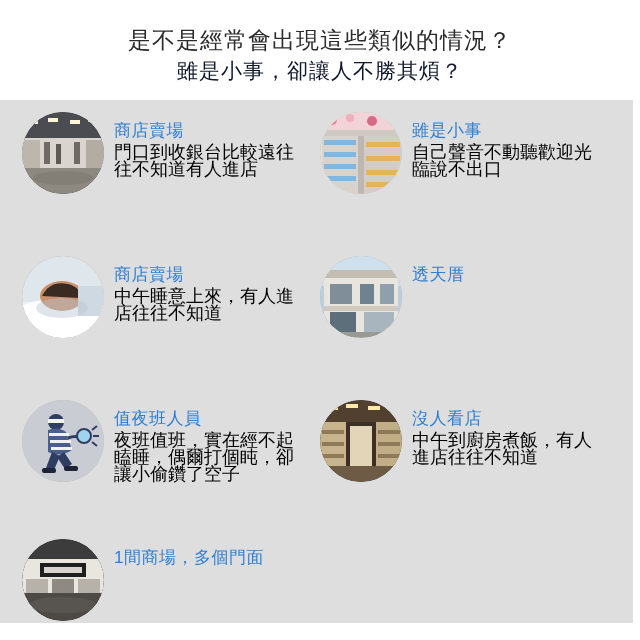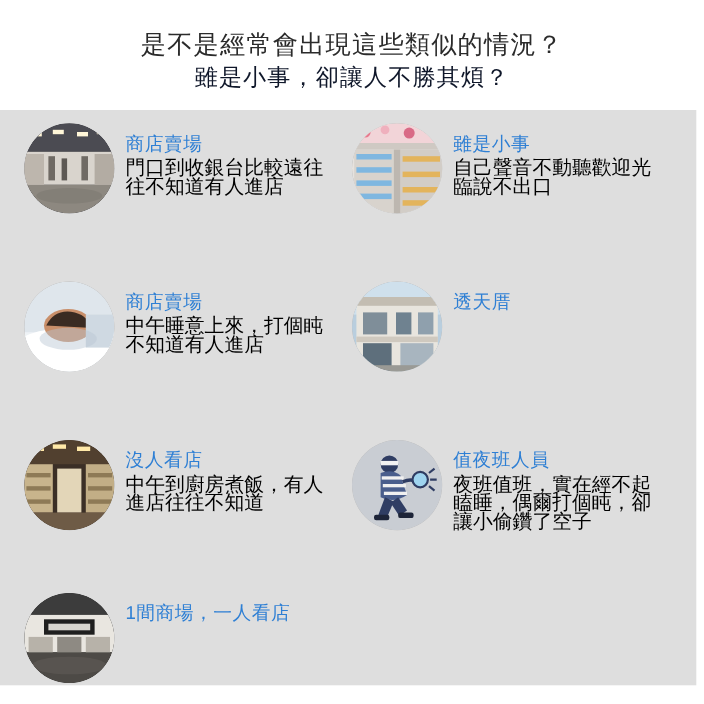--- a/index.html
+++ b/index.html
@@ -216,21 +216,21 @@
                 <path d="M0 50 Q24 38 52 48 L82 48 L82 82 L0 82 Z" fill="#ffffff"></path>
                 <ellipse cx="40" cy="40" rx="22" ry="15" fill="#c98f6a"></ellipse>
                 <path d="M20 40 q8 -16 26 -12 q14 4 12 14 z" fill="#3a2b22"></path>
                 <rect x="56" y="30" width="26" height="30" fill="#cfd9e2"></rect>
                 <ellipse cx="40" cy="52" rx="26" ry="10" fill="#b9c6d2" opacity="0.45"></ellipse>
               </g>
             </svg>
           </div>
           <div class="txtcol">
             <div class="item-title">商店賣場</div>
-            <div class="item-desc">中午睡意上來，打個盹不知道有人進店</div>
+            <div class="item-desc">中午睡意上來，有人進店往往不知道</div>
           </div>
         </div>
 
         <div class="cell right">
           <div class="thumb">
             <svg width="82" height="82" viewBox="0 0 82 82">
               <defs>
                   <clipPath id="c4">
                     <circle cx="41" cy="41" r="41"></circle>
                   </clipPath>
@@ -252,58 +252,20 @@
           </div>
           <div class="txtcol">
             <div class="item-title">透天厝</div>
           </div>
         </div>
       </div>
 
       <div style="height:62px"></div>
 
       <div class="row">
-        <div class="cell left">
-          <div class="thumb">
-            <svg width="82" height="82" viewBox="0 0 82 82">
-              <defs>
-                  <clipPath id="c5">
-                    <circle cx="41" cy="41" r="41"></circle>
-                  </clipPath>
-                </defs>
-              <g clip-path="url(#c5)">
-                <rect width="82" height="82" fill="#3b2f26"></rect>
-                <rect x="0" y="0" width="82" height="22" fill="#51402f"></rect>
-                <g fill="#ffe9a8">
-                  <rect x="6" y="6" width="12" height="4"></rect>
-                  <rect x="26" y="4" width="12" height="4"></rect>
-                  <rect x="48" y="6" width="12" height="4"></rect>
-                  <rect x="68" y="4" width="12" height="4"></rect>
-                </g>
-                <rect x="0" y="22" width="26" height="44" fill="#c8b48c"></rect>
-                <rect x="56" y="22" width="26" height="44" fill="#c2ae86"></rect>
-                <g fill="#8e7a56">
-                  <rect x="2" y="30" width="22" height="4"></rect>
-                  <rect x="2" y="42" width="22" height="4"></rect>
-                  <rect x="2" y="54" width="22" height="4"></rect>
-                  <rect x="58" y="30" width="22" height="4"></rect>
-                  <rect x="58" y="42" width="22" height="4"></rect>
-                  <rect x="58" y="54" width="22" height="4"></rect>
-                </g>
-                <rect x="30" y="26" width="22" height="40" fill="#e3d6b8"></rect>
-                <rect x="0" y="66" width="82" height="16" fill="#6e5b46"></rect>
-              </g>
-            </svg>
-          </div>
-          <div class="txtcol">
-            <div class="item-title">沒人看店</div>
-            <div class="item-desc">中午到廚房煮飯，有人進店往往不知道</div>
-          </div>
-        </div>
-
         <div class="cell right">
           <div class="thumb">
             <svg width="82" height="82" viewBox="0 0 82 82">
               <defs>
                   <clipPath id="c6">
                     <circle cx="41" cy="41" r="41"></circle>
                   </clipPath>
                 </defs>
               <g clip-path="url(#c6)">
                 <rect width="82" height="82" fill="#c9cdd3"></rect>
@@ -329,20 +291,58 @@
                   </g>
                 </g>
               </g>
             </svg>
           </div>
           <div class="txtcol">
             <div class="item-title">值夜班人員</div>
             <div class="item-desc">夜班值班，實在經不起瞌睡，偶爾打個盹，卻讓小偷鑽了空子</div>
           </div>
         </div>
+
+        <div class="cell left">
+          <div class="thumb">
+            <svg width="82" height="82" viewBox="0 0 82 82">
+              <defs>
+                  <clipPath id="c5">
+                    <circle cx="41" cy="41" r="41"></circle>
+                  </clipPath>
+                </defs>
+              <g clip-path="url(#c5)">
+                <rect width="82" height="82" fill="#3b2f26"></rect>
+                <rect x="0" y="0" width="82" height="22" fill="#51402f"></rect>
+                <g fill="#ffe9a8">
+                  <rect x="6" y="6" width="12" height="4"></rect>
+                  <rect x="26" y="4" width="12" height="4"></rect>
+                  <rect x="48" y="6" width="12" height="4"></rect>
+                  <rect x="68" y="4" width="12" height="4"></rect>
+                </g>
+                <rect x="0" y="22" width="26" height="44" fill="#c8b48c"></rect>
+                <rect x="56" y="22" width="26" height="44" fill="#c2ae86"></rect>
+                <g fill="#8e7a56">
+                  <rect x="2" y="30" width="22" height="4"></rect>
+                  <rect x="2" y="42" width="22" height="4"></rect>
+                  <rect x="2" y="54" width="22" height="4"></rect>
+                  <rect x="58" y="30" width="22" height="4"></rect>
+                  <rect x="58" y="42" width="22" height="4"></rect>
+                  <rect x="58" y="54" width="22" height="4"></rect>
+                </g>
+                <rect x="30" y="26" width="22" height="40" fill="#e3d6b8"></rect>
+                <rect x="0" y="66" width="82" height="16" fill="#6e5b46"></rect>
+              </g>
+            </svg>
+          </div>
+          <div class="txtcol">
+            <div class="item-title">沒人看店</div>
+            <div class="item-desc">中午到廚房煮飯，有人進店往往不知道</div>
+          </div>
+        </div>
       </div>
 
       <div style="height:56px"></div>
 
       <div class="row">
         <div class="cell" style="width:596px">
           <div class="thumb">
             <svg width="82" height="82" viewBox="0 0 82 82">
               <defs>
                   <clipPath id="c7">
@@ -357,21 +357,21 @@
                 <rect x="18" y="24" width="46" height="14" fill="#1f1f1f"></rect>
                 <rect x="22" y="28" width="38" height="6" fill="#d8d5cf"></rect>
                 <rect x="4" y="40" width="22" height="14" fill="#b7b2a9"></rect>
                 <rect x="56" y="40" width="22" height="14" fill="#b7b2a9"></rect>
                 <rect x="30" y="40" width="22" height="14" fill="#8e8a83"></rect>
                 <ellipse cx="41" cy="66" rx="34" ry="8" fill="#605c57" opacity="0.6"></ellipse>
               </g>
             </svg>
           </div>
           <div class="txtcol">
-            <div class="item-title">1間商場，一人看店</div>
+            <div class="item-title">1間商場，多個門面</div>
           </div>
         </div>
       </div>
 
     </div>
   </div>
 
   <div class="footer">
     
   </div>

